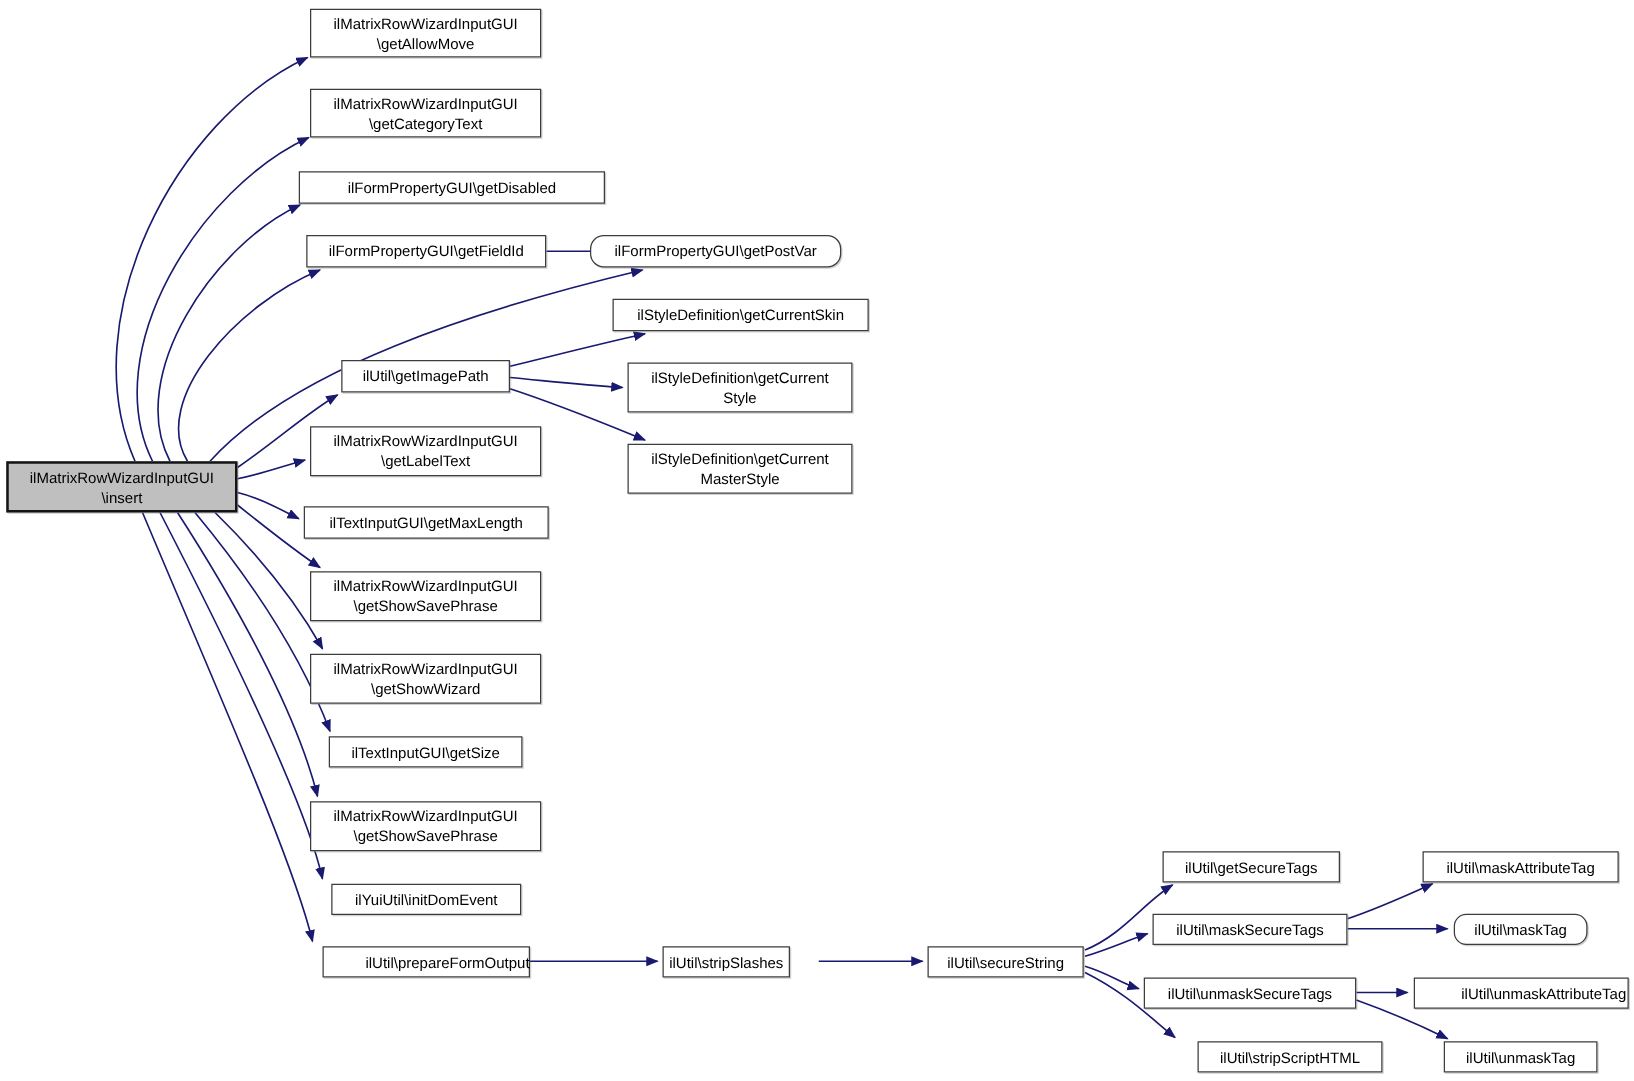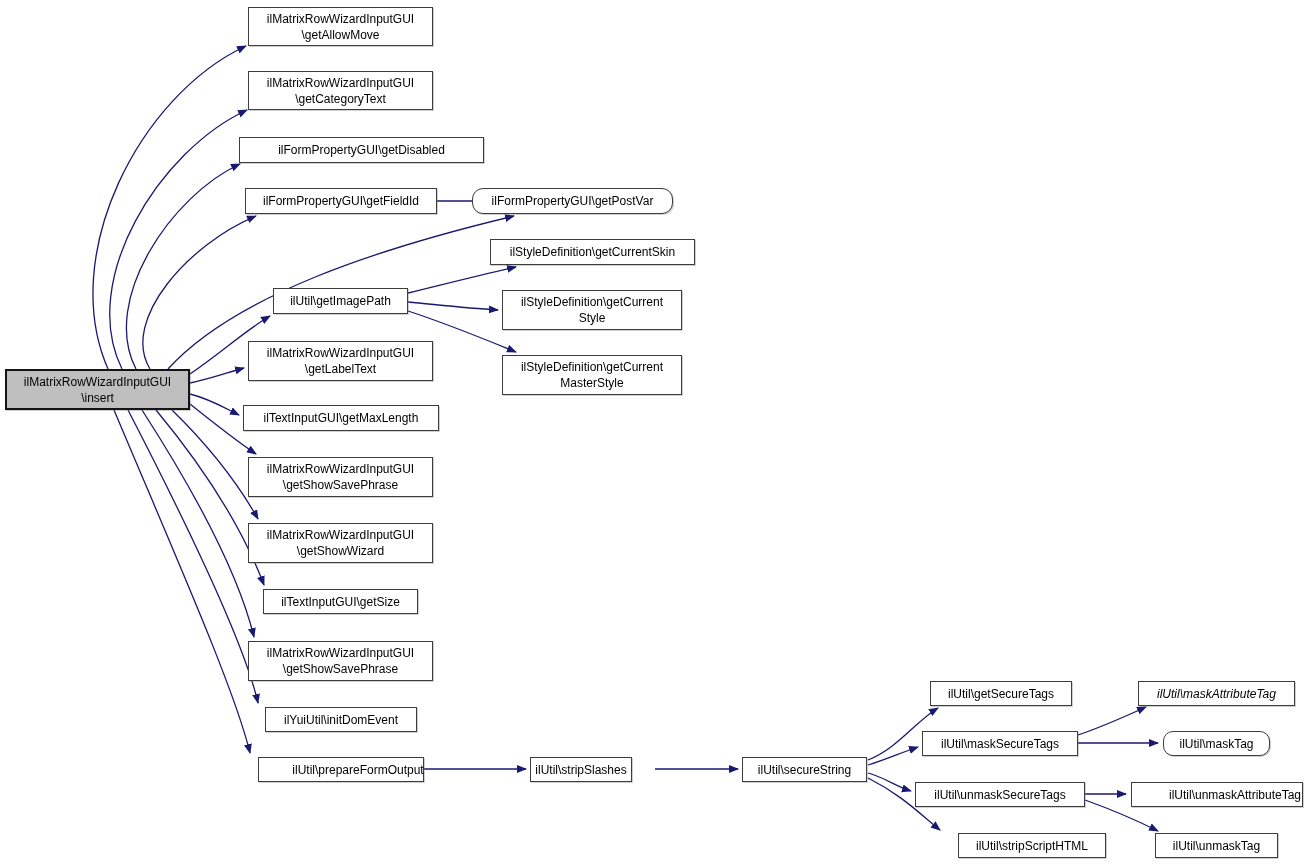--- a/index.html
+++ b/index.html
@@ -169,21 +169,21 @@
       </div>
       <div class="node" style="left: 922px; top: 731px; width: 156px; height: 25px;">
         <span>ilUtil\maskSecureTags</span>
       </div>
       <div class="node" style="left: 915px; top: 782px; width: 170px; height: 25px;">
         <span>ilUtil\unmaskSecureTags</span>
       </div>
       <div class="node" style="left: 926px; top: 833px; width: 148px; height: 25px; margin-left: 32px;">
         <span>ilUtil\stripScriptHTML</span>
       </div>
-      <div class="node" style="left: 1138px; top: 681px; width: 157px; height: 25px; font-style: italic;">
+      <div class="node" style="left: 1138px; top: 681px; width: 157px; height: 25px;">
         <span>ilUtil\maskAttributeTag</span>
       </div>
       <div class="node" style="left: 1163px; top: 731px; width: 107px; height: 25px; border-radius: 10px;">
         <span>ilUtil\maskTag</span>
       </div>
       <div class="node" style="left: 1131px; top: 782px; width: 172px; height: 25px; padding-left: 36px;">
         <span>ilUtil\unmaskAttributeTag</span>
       </div>
       <div class="node" style="left: 1155px; top: 833px; width: 123px; height: 25px;">
         <span>ilUtil\unmaskTag</span>

